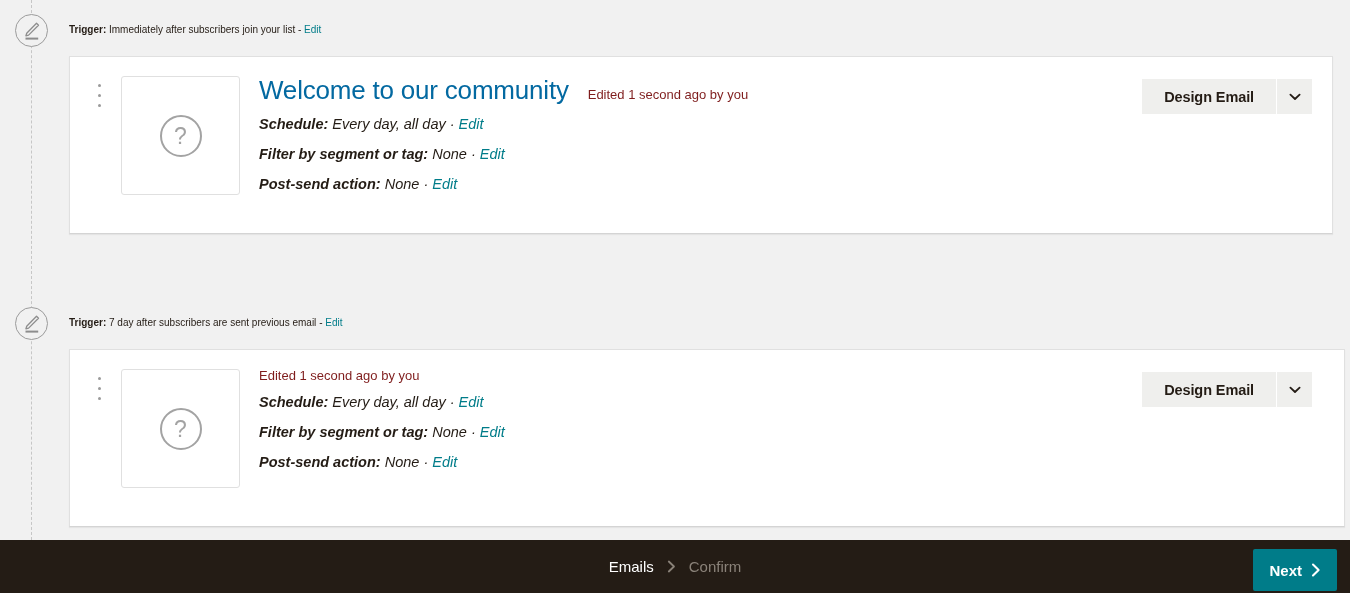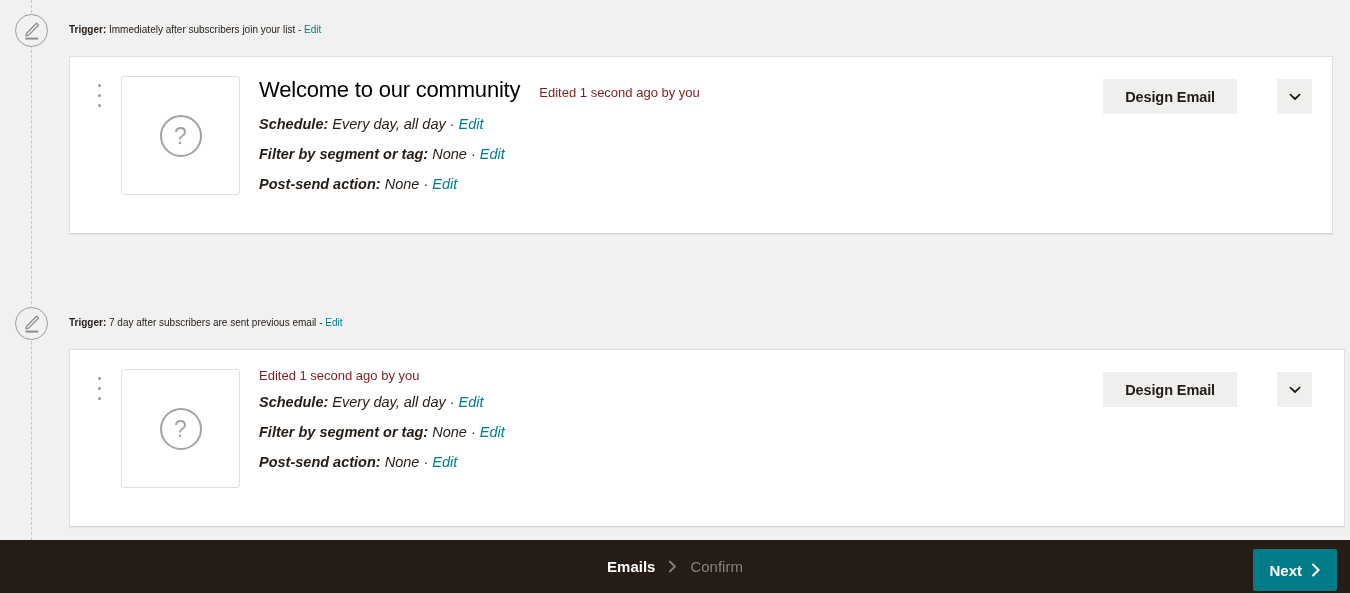--- a/index.html
+++ b/index.html
@@ -136,24 +136,24 @@
     right: 200px;
   }
 
   .card-title-row {
     display: flex;
     align-items: baseline;
     gap: 19px;
     margin-bottom: 4px;
   }
   .card-title {
-    font-size: 22px;
+    font-size: 26px;
     line-height: 30px;
     font-weight: normal;
-    color: #000000;
+    color: #0369a1;
     letter-spacing: -0.2px;
     margin: 0;
   }
   .card-edited {
     font-size: 13px;
     color: #7f1d1d;
     white-space: nowrap;
   }
 
   .meta {
@@ -165,21 +165,20 @@
   }
   .meta .mlabel { font-weight: bold; }
   .meta .mval { font-weight: normal; }
   .sep { color: #241c15; }
 
   .btn-group {
     position: absolute;
     top: 22px;
     display: flex;
     align-items: stretch;
-    gap: 39px;
   }
   .card-1 .btn-group { right: 20px; }
   .card-2 .btn-group { right: 32px; }
 
   .btn-main {
     background: #efefed;
     border: none;
     padding: 0 22px;
     height: 35px;
     font-family: "Liberation Sans", sans-serif;
@@ -215,21 +214,21 @@
     justify-content: center;
   }
   .breadcrumb {
     display: flex;
     align-items: center;
     gap: 13px;
     font-size: 15px;
   }
   .crumb-active {
     color: #ffffff;
-    font-weight: bold;
+    font-weight: normal;
     cursor: pointer;
     text-align: center;
   }
   .crumb-inactive {
     color: #8a8279;
     font-weight: normal;
   }
   .crumb-sep {
     color: #8a8279;
     font-size: 13px;

